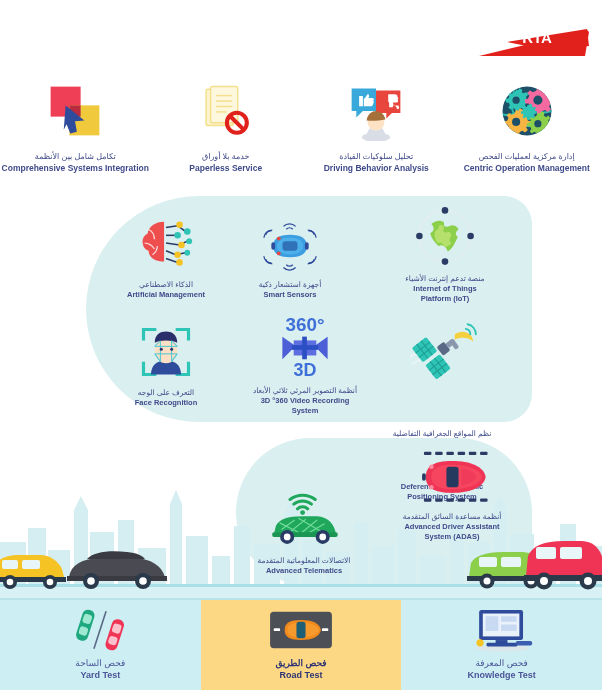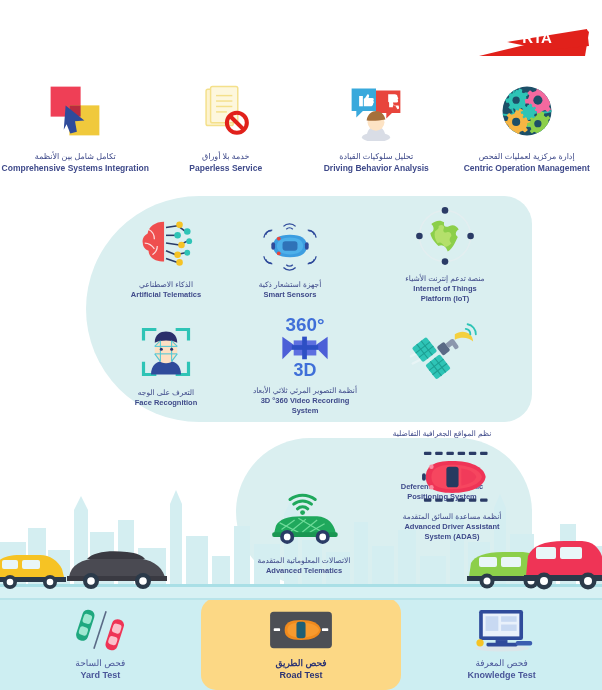--- a/index.html
+++ b/index.html
@@ -97,21 +97,20 @@
   #bottom-bar {
     position: absolute; left: 0; top: 598px; width: 602px; height: 92px;
     background: #cdeef2;
     display: flex;
   }
   .test {
     flex: 1 1 0;
     display: flex; flex-direction: column; align-items: center;
     justify-content: flex-start; padding-top: 10px;
     position: relative;
-    border-radius: 15px;
   }
   .test.active { background: #fcd885; }
   .test .glyph {
     height: 44px; width: 100%;
     display: flex; align-items: center; justify-content: center;
   }
   .test .lbl-ar { font-size: 9px; color: #4a5699; margin-top: 5px; }
   .test .lbl-en { font-size: 9px; color: #4a5699; font-weight: 600; }
   .test.active .lbl-ar,
   .test.active .lbl-en { color: #2d3473; font-weight: 700; }
@@ -353,21 +352,21 @@
         <circle cx="54" cy="16" r="3.4" fill="#2ec4b6"></circle>
         <circle cx="44" cy="20" r="3.4" fill="#2ec4b6"></circle>
         <circle cx="48" cy="30" r="3.4" fill="#f6c324"></circle>
         <circle cx="56" cy="26" r="3" fill="#2ec4b6"></circle>
         <circle cx="44" cy="40" r="3.4" fill="#f6c324"></circle>
         <circle cx="54" cy="38" r="3" fill="#2ec4b6"></circle>
         <circle cx="46" cy="48" r="3.4" fill="#f6c324"></circle>
       </svg>
     </div>
     <div class="lbl-ar">الذكاء الاصطناعي</div>
-    <div class="lbl-en">Artificial Telematics</div>
+    <div class="lbl-en">Artificial Management</div>
   </div>
 
   <div class="cell" style="left:230px; top:212px;">
     <div class="glyph">
       <svg viewBox="0 0 80 60" width="76" height="56">
         <g stroke="#2f4b9b" stroke-width="1.4" fill="none">
           <path d="M14 18 a5 5 0 0 1 6-4"></path>
             <path d="M12 21 a9 9 0 0 1 9-8"></path>
           <path d="M66 18 a5 5 0 0 0-6-4"></path>
             <path d="M68 21 a9 9 0 0 0-9-8"></path>

